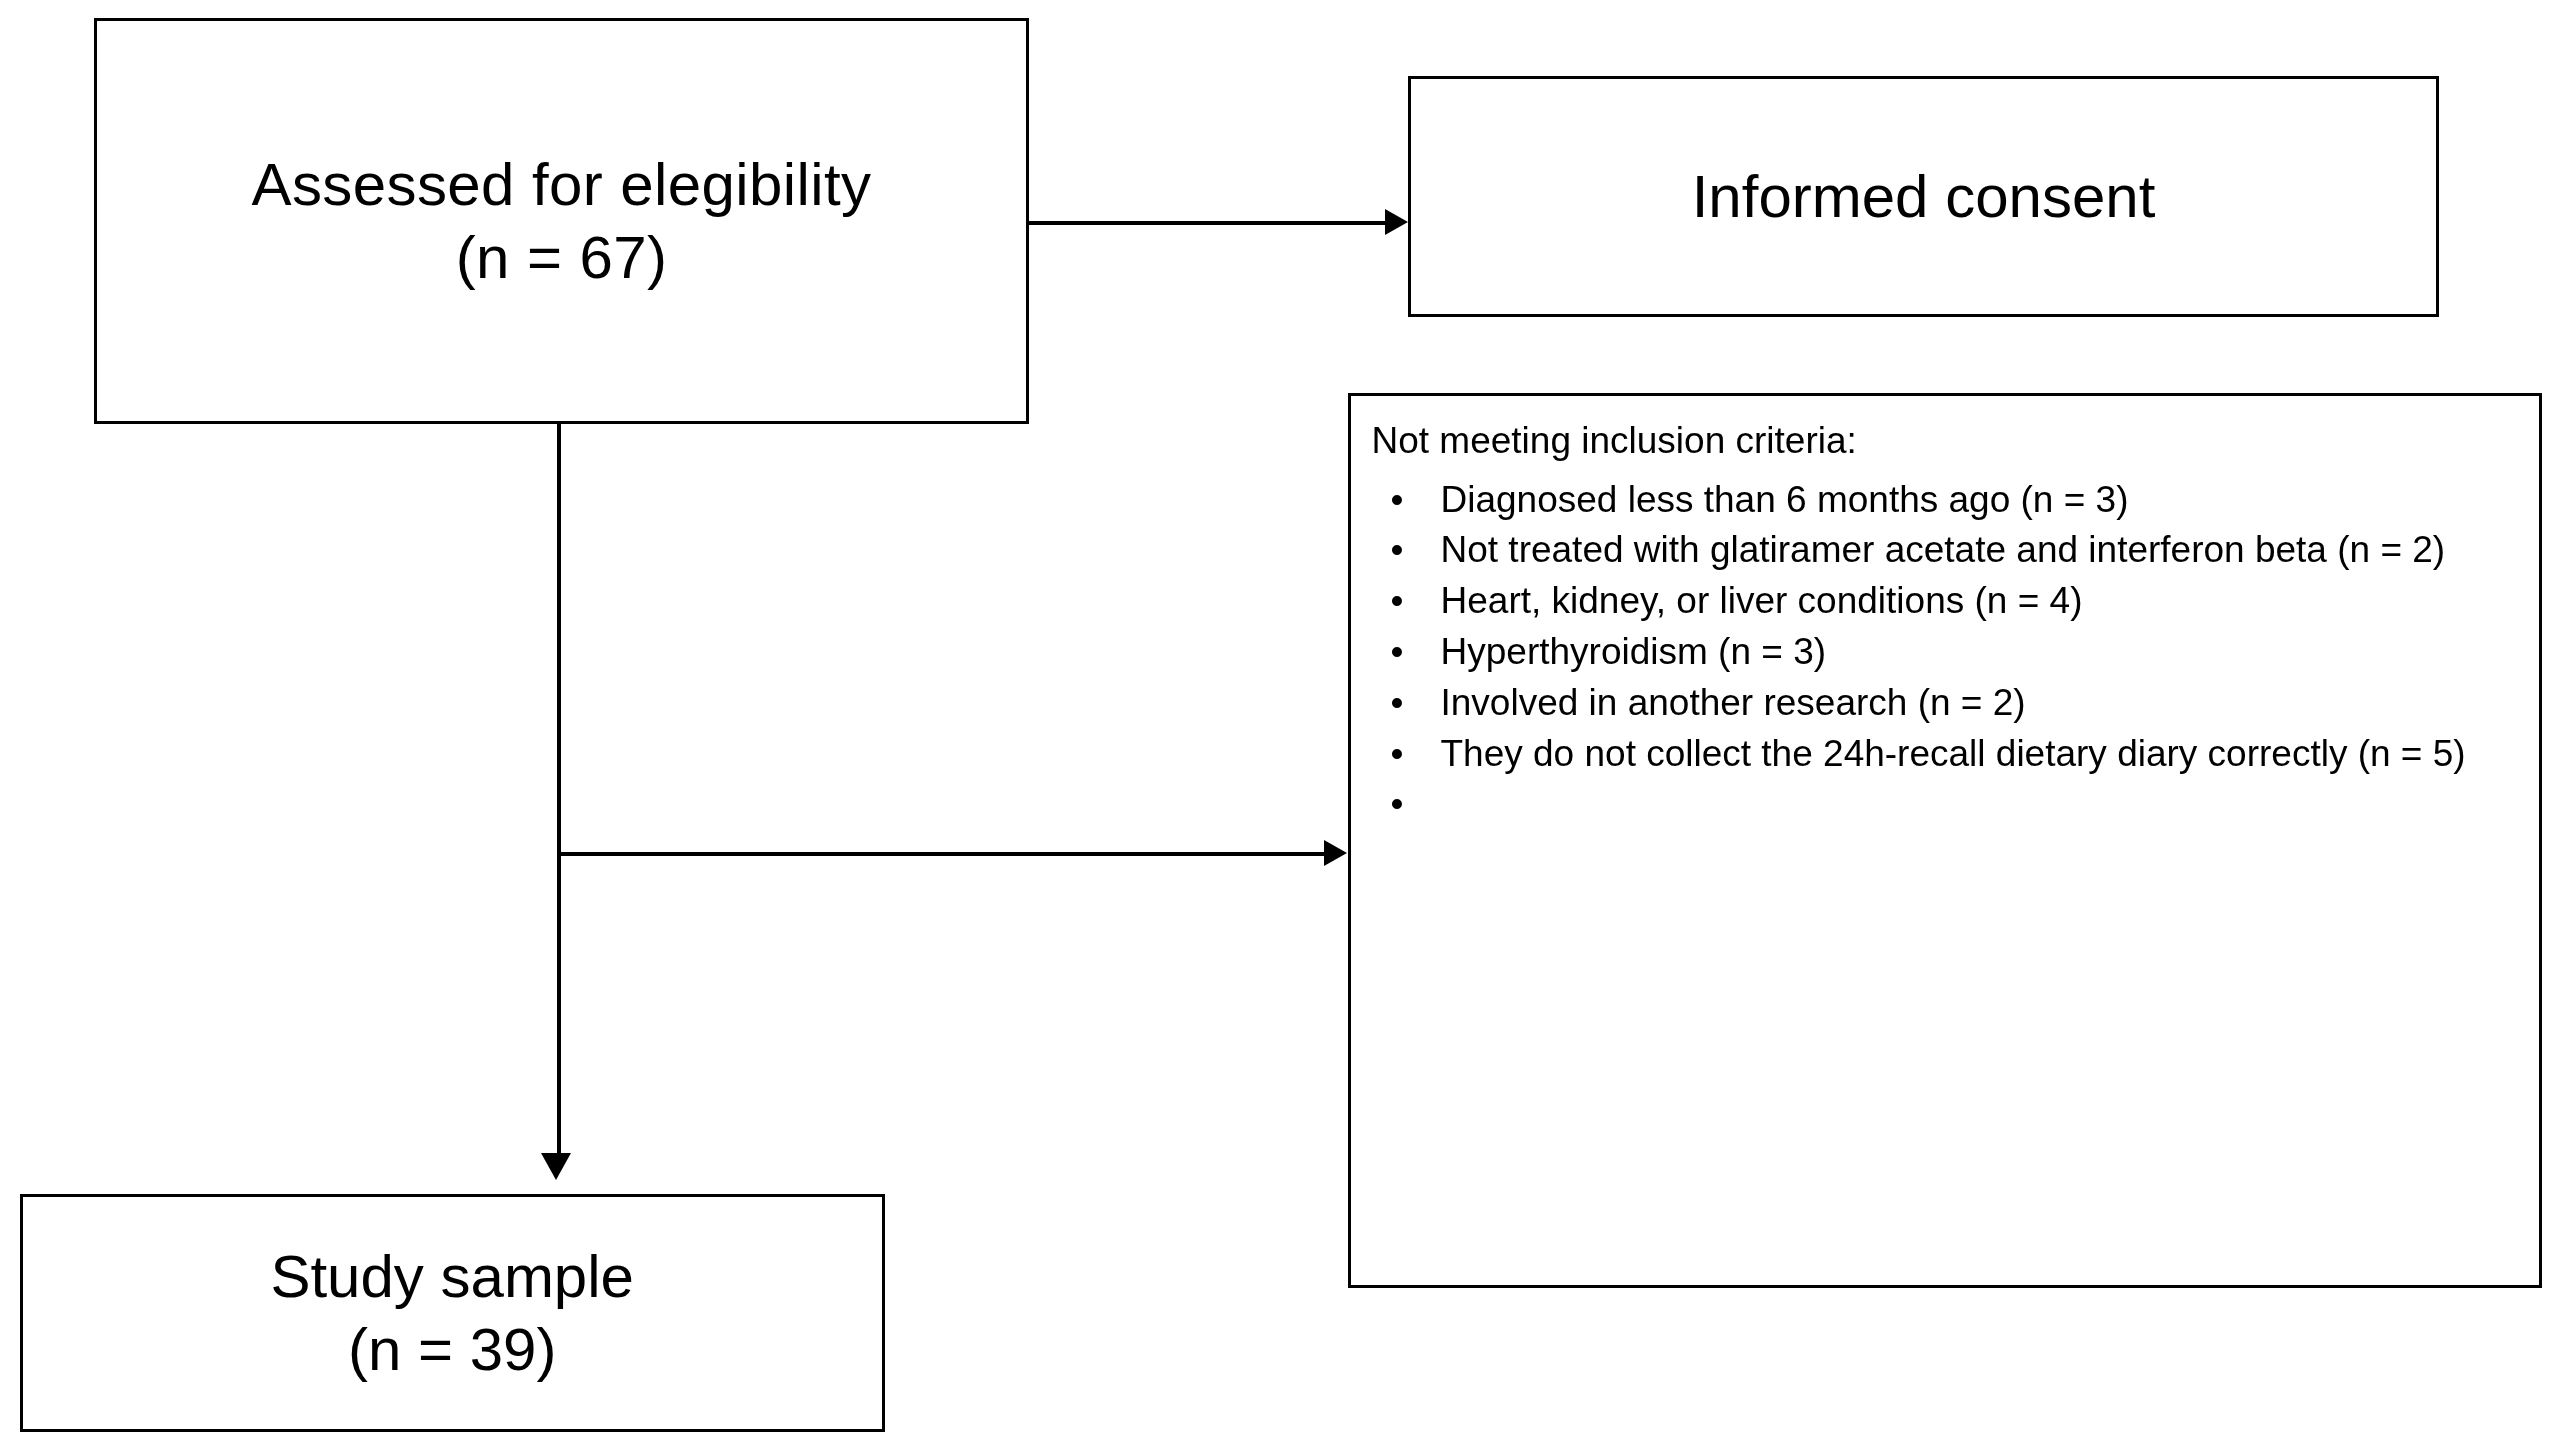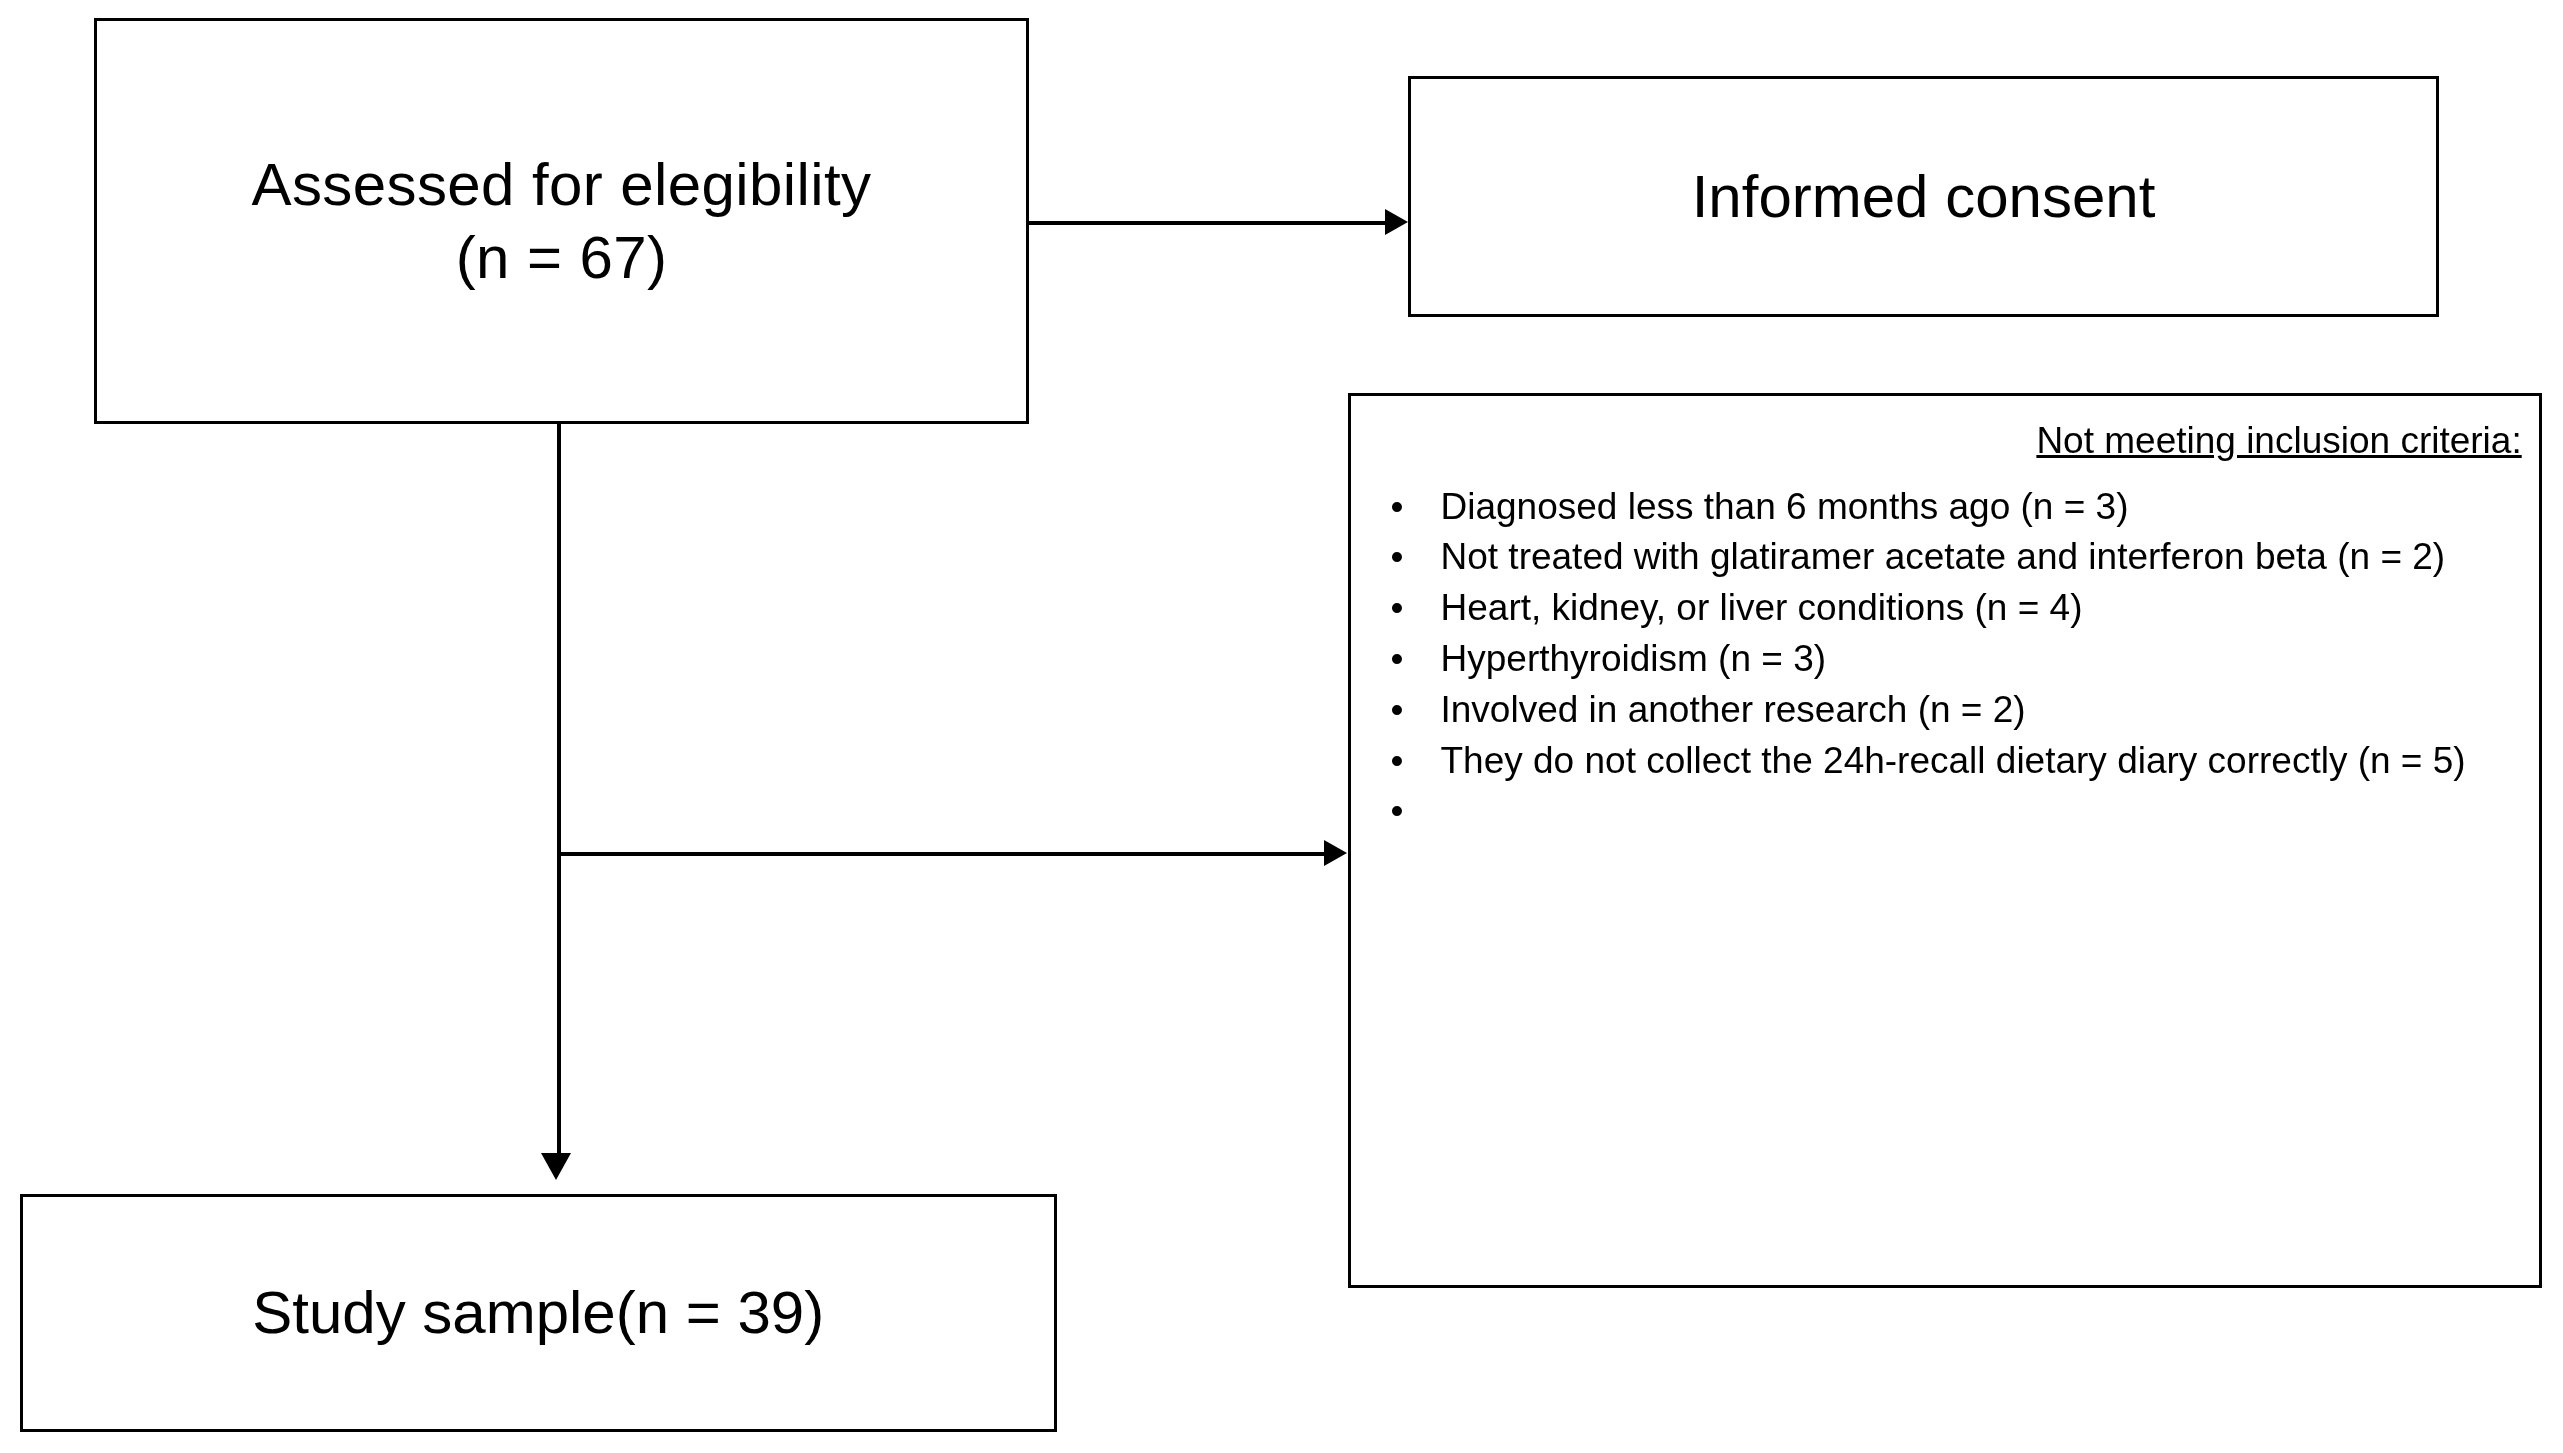--- a/index.html
+++ b/index.html
@@ -68,23 +68,22 @@
   #excluded-title {
     font-size: 49px;
     line-height: 1.2;
     text-align: center;
     margin-bottom: 7.9px;
     white-space: nowrap;
   }
   #excluded-subtitle {
     font-size: 37px;
     line-height: 1.3;
-    text-align: right;
-    margin-bottom: 17px;
-    text-decoration: underline;
+    text-align: left;
+    margin-bottom: 10px;
   }
   #excluded-list {
     list-style: none;
     margin: 0;
     padding: 0;
   }
   #excluded-list li {
     position: relative;
     font-size: 37px;
     line-height: 1.33;
@@ -96,23 +95,24 @@
     left: 19px;
     top: 0;
     font-size: 37px;
     line-height: 1.33;
   }
 
   
   #box-study {
     left: 19.7px;
     top: 1194px;
-    width: 1037px;
+    width: 865px;
     height: 238px;
     display: flex;
+    flex-direction: column;
     align-items: center;
     justify-content: center;
   }
   #box-study .line {
     font-size: 60px;
     line-height: 1.22;
     white-space: nowrap;
   }
 
   

